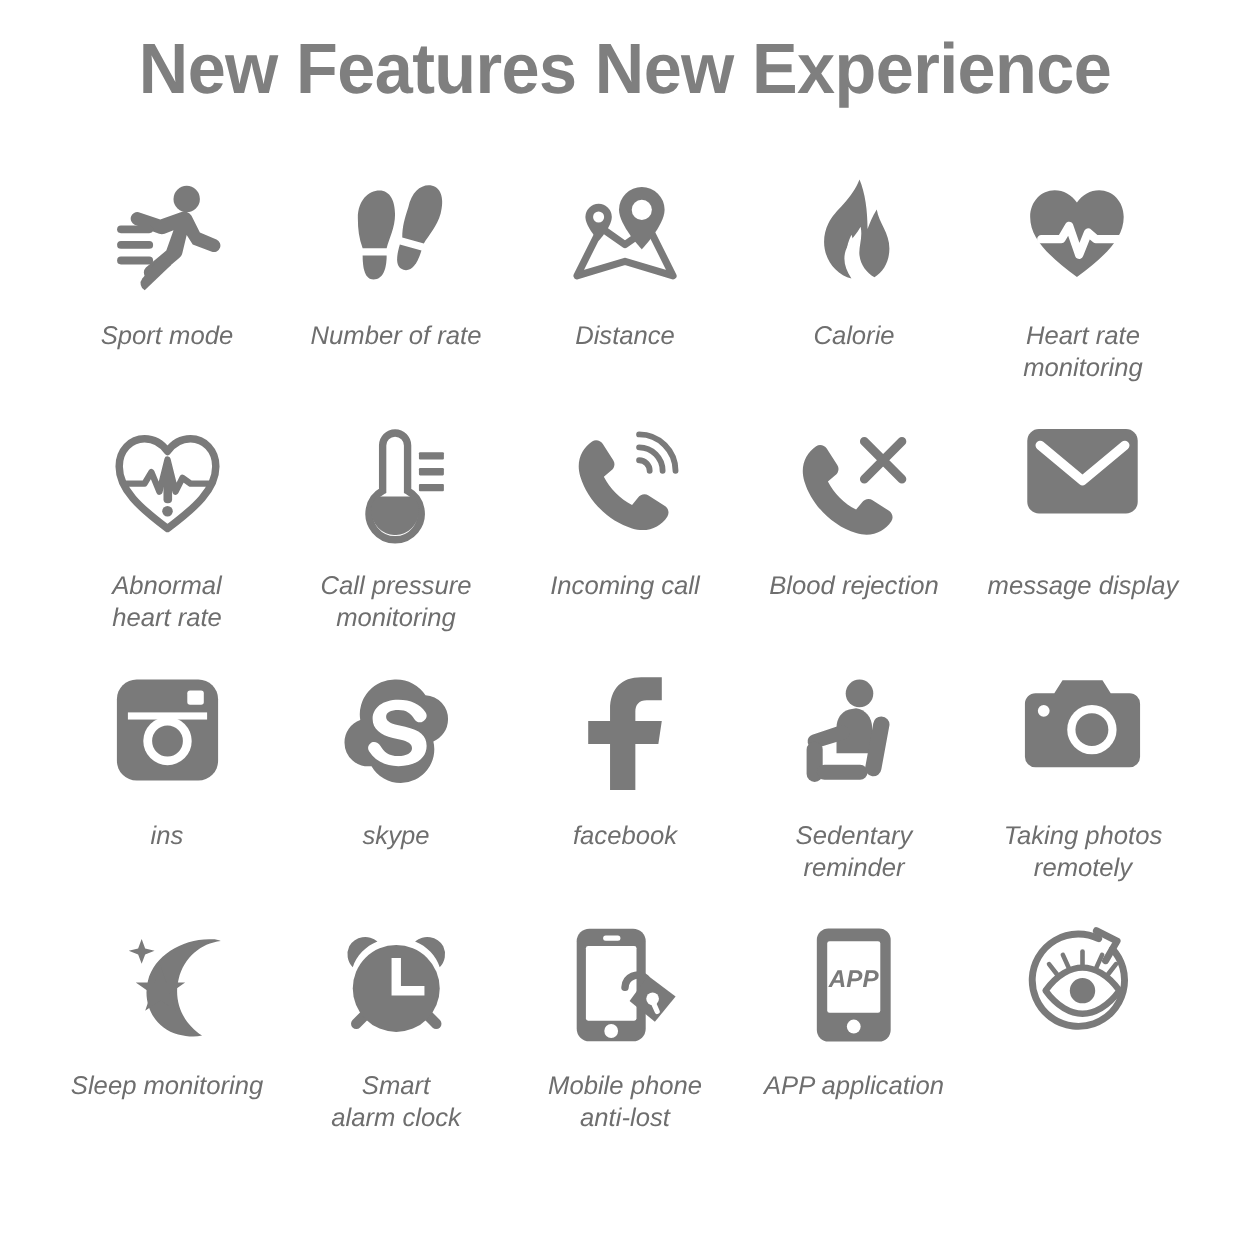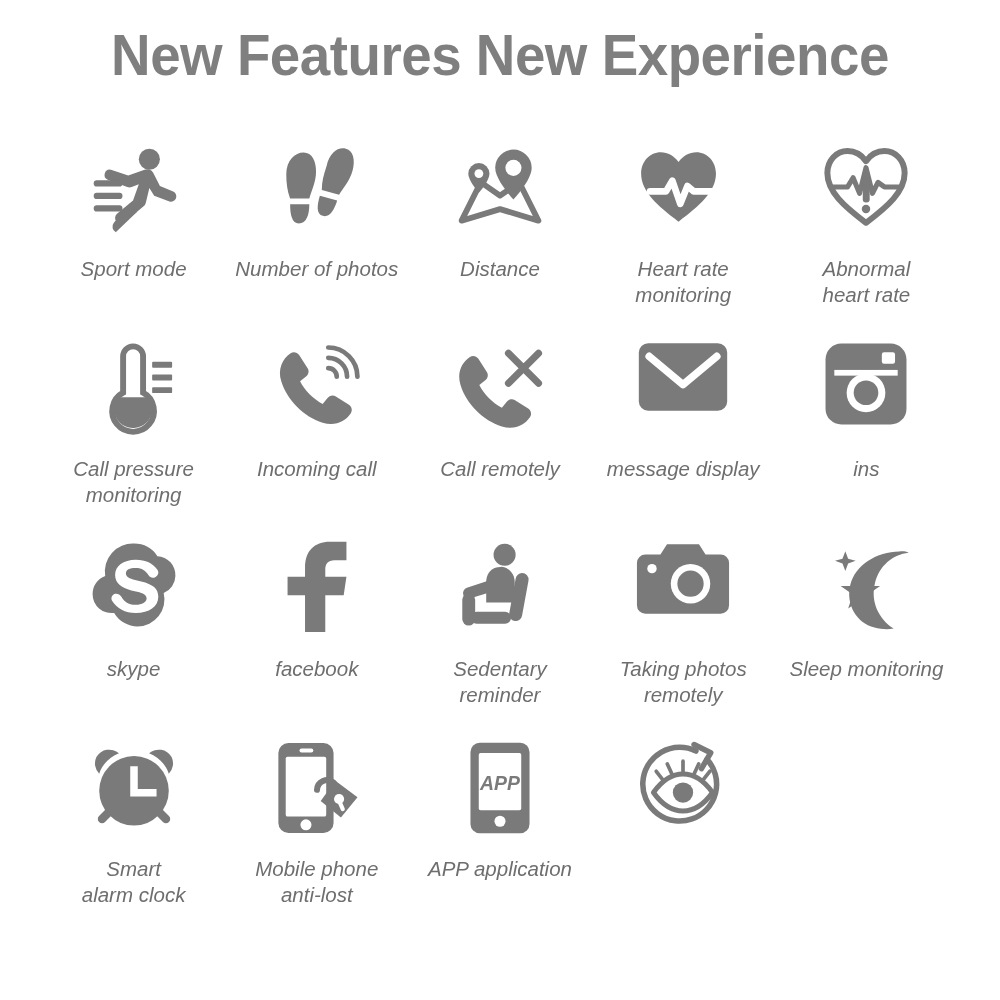--- a/index.html
+++ b/index.html
@@ -97,36 +97,45 @@
 
     <div class="cell">
       <div class="icon-box">
         <svg width="96" height="96" viewBox="0 0 100 100" fill="#7a7a7a">
           <path d="M18 36 C18 21 27 13 36 13 C45 13 49 22 49 33 C49 44 44 53 42 61 L22 61 C19 53 18 45 18 36 Z"></path>
           <path d="M22 67 L42 67 C42 78 39 87 31 87 C24 87 22 78 22 67 Z"></path>
           <path d="M60 27 C63 13 72 7 80 9 C88 11 90 21 87 32 C84 43 77 50 73 57 L55 52 C55 43 57 36 60 27 Z"></path>
           <path d="M53 58 L71 63 C68 73 63 81 56 79 C49 77 50 68 53 58 Z"></path>
         </svg>
       </div>
-      <div class="label">Number of photos</div>
+      <div class="label">Number of rate</div>
     </div>
 
     <div class="cell">
       <div class="icon-box">
         <svg width="96" height="96" viewBox="0 0 100 100">
           <path d="M10 84 L30 44 L50 58 L70 44 L90 84 L50 72 Z" fill="none" stroke="#7a7a7a" stroke-width="6" stroke-linejoin="round"></path>
           <path d="M28 24 a11 11 0 0 1 11 11 c0 8-11 20-11 20 S17 43 17 35 a11 11 0 0 1 11-11 z" fill="#7a7a7a"></path>
           <circle cx="28" cy="35" r="4.6" fill="#ffffff"></circle>
           <path d="M64 10 a19 19 0 0 1 19 19 c0 13-19 33-19 33 S45 42 45 29 A19 19 0 0 1 64 10 z" fill="#7a7a7a"></path>
           <circle cx="64" cy="29" r="8.4" fill="#ffffff"></circle>
         </svg>
       </div>
       <div class="label">Distance</div>
     </div>
 
+    <div class="cell">
+      <div class="icon-box">
+        <svg width="92" height="92" viewBox="0 0 100 100" fill="#7a7a7a">
+          <path d="M55 4 C48 22 34 30 28 42 C21 56 24 72 34 82 C38 86 43 89 48 90 C41 80 40 70 45 61 C48 55 53 51 56 45 C58 55 54 62 55 70 C56 78 61 85 68 89 C76 84 81 75 81 64 C81 50 72 42 70 30 C66 36 64 42 62 47 C62 31 60 16 55 4 Z"></path>
+          <path d="M48 52 C44 60 43 67 45 73 C46 78 49 82 52 85 C48 77 49 70 53 63 C51 59 49 56 48 52 Z" fill="#ffffff"></path>
+        </svg>
+      </div>
+      <div class="label">Calorie</div>
+    </div>
 
     <div class="cell">
       <div class="icon-box">
         <svg width="98" height="92" viewBox="0 0 110 100">
           <path d="M50 90 C26 72 8 56 8 36 C8 22 18 12 30 12 C38 12 45 16 50 23 C55 16 62 12 70 12 C82 12 92 22 92 36 C92 56 74 72 50 90 Z" fill="#7a7a7a"></path>
           <path d="M18 56 L36 56 L43 44 L52 70 L60 50 L67 56 L104 56" fill="none" stroke="#ffffff" stroke-width="7.5" stroke-linecap="round" stroke-linejoin="round"></path>
         </svg>
       </div>
       <div class="label">Heart rate
 monitoring</div>
@@ -172,21 +181,21 @@
       <div class="label">Incoming call</div>
     </div>
 
     <div class="cell">
       <div class="icon-box">
         <svg width="94" height="94" viewBox="0 0 100 100">
           <path d="M18 18 C9 24 4 35 8 48 C14 68 32 86 52 92 C65 96 76 91 82 82 C84 79 83 75 80 73 L66 64 C63 62 59 63 57 66 L52 72 C42 67 33 58 28 48 L34 43 C37 41 38 37 36 34 L27 20 C25 17 21 16 18 18 Z" fill="#7a7a7a"></path>
           <path d="M59 14 L91 46 M91 14 L59 46" stroke="#7a7a7a" stroke-width="7.5" stroke-linecap="round"></path>
         </svg>
       </div>
-      <div class="label">Call remotely</div>
+      <div class="label">Blood rejection</div>
     </div>
 
     <div class="cell">
       <div class="icon-box">
         <svg width="94" height="74" viewBox="0 0 100 78">
           <rect x="3" y="3" width="94" height="72" rx="10" fill="#7a7a7a"></rect>
           <path d="M14 17 L50 47 L86 17" fill="none" stroke="#ffffff" stroke-width="8" stroke-linecap="round" stroke-linejoin="round"></path>
         </svg>
       </div>
       <div class="label">message display</div>

